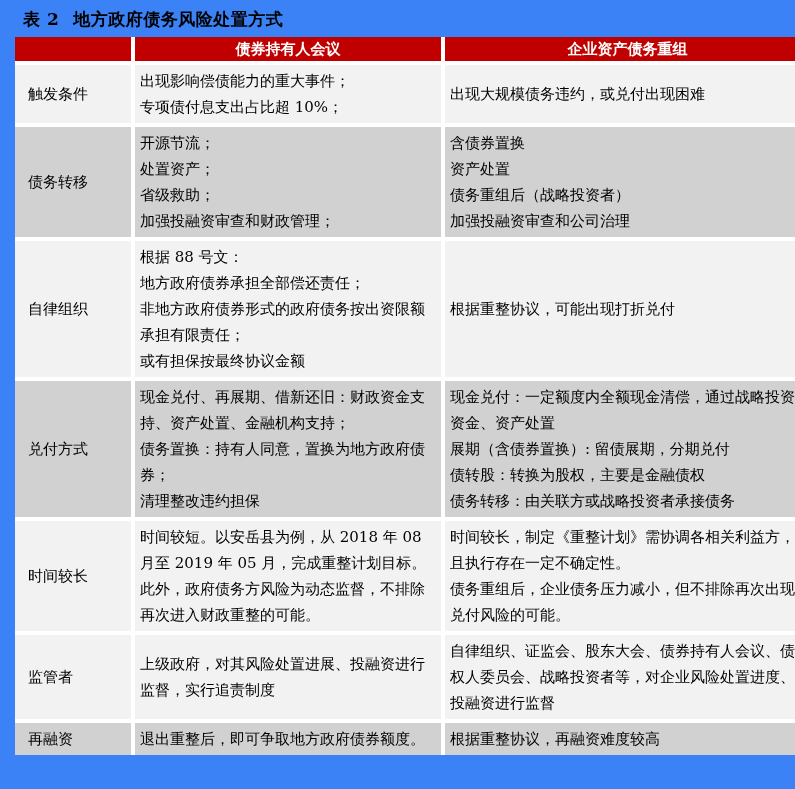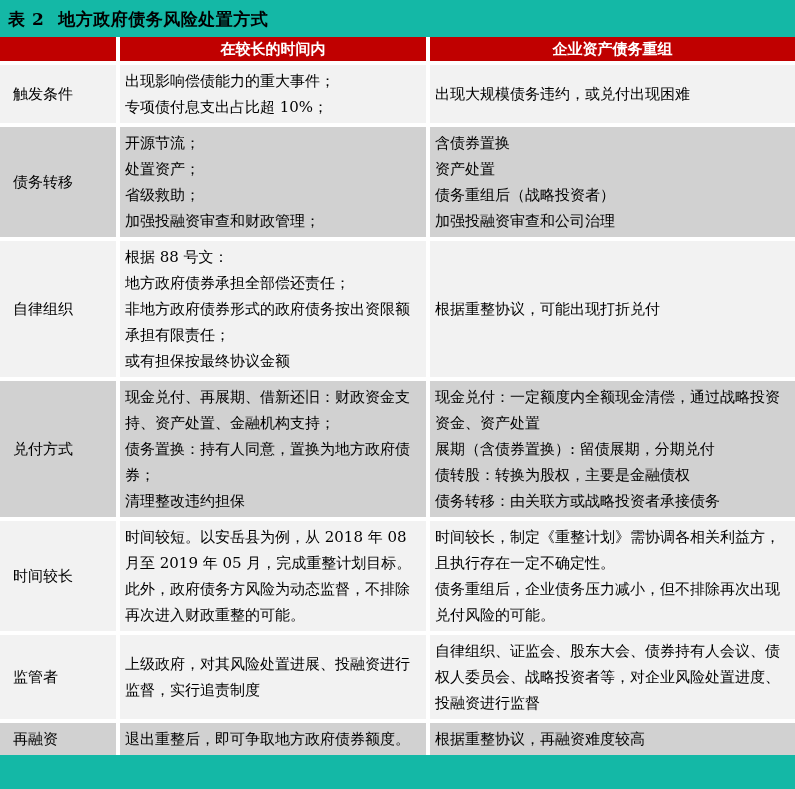--- a/index.html
+++ b/index.html
@@ -15,21 +15,22 @@
     margin: 0;
     padding: 0;
     background: #fff;
     color: var(--text);
     font-family: "DejaVu Serif", "Liberation Serif", serif;
   }
   .page {
     width: 795px;
     height: 789px;
     overflow: hidden;
-    background: #14b8a6;
+    background: #3b82f6;
+    padding-left: 15px;
   }
   .title {
     font-size: 17px;
     font-weight: bold;
     padding: 8px 0 6px 8px;
     letter-spacing: 0.5px;
   }
   .title .title-no { margin-right: 14px; }
   .table-wrap {
     overflow: hidden;
@@ -83,21 +84,21 @@
   <div class="table-wrap">
     <table>
       <colgroup>
         <col class="c-label">
         <col class="c-gov">
         <col class="c-corp">
       </colgroup>
       <thead>
         <tr>
           <th></th>
-          <th>在较长的时间内</th>
+          <th>债券持有人会议</th>
           <th>企业资产债务重组</th>
         </tr>
       </thead>
       <tbody>
           <tr class="light">
             <td class="label">触发条件</td>
             <td class="content">
               <p class="line">出现影响偿债能力的重大事件；</p>
               <p class="line">专项债付息支出占比超 10%；</p>
             </td>

